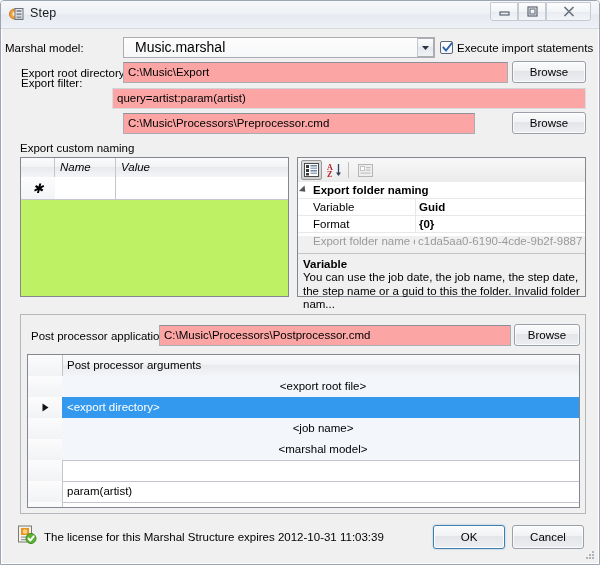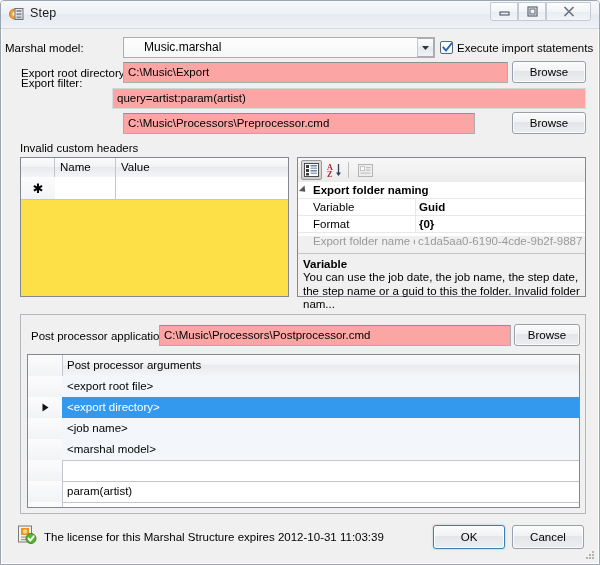--- a/index.html
+++ b/index.html
@@ -98,23 +98,23 @@
     border: 1px solid #3c7fb1;
     box-shadow: inset 0 0 0 1px #ffffff, 0 0 2px rgba(60,127,177,.5);
   }
 
   
   #combo {
     position: absolute;
     box-sizing: border-box;
     background: linear-gradient(to bottom, #fdfdfd 0%, #f6f7f8 100%);
     border: 1px solid #abadb3;
-    font-size: 12px;
+    font-size: 14px;
     line-height: 19px;
-    padding-left: 20px;
+    padding-left: 11px;
     overflow: hidden; white-space: nowrap;
   }
   #combo-arrow {
     position: absolute;
     width: 17px; height: 19px;
     box-sizing: border-box;
     background: linear-gradient(to bottom, #fafbfc 0%, #eff1f4 48%, #e4e7ec 50%, #f0f2f5 100%);
     border: 1px solid #abadb3;
     border-left: 1px solid #c5c8cd;
     display: flex; align-items: center; justify-content: center;
@@ -129,22 +129,23 @@
     border: 1px solid #5a6776;
     border-radius: 2px;
   }
   .cbox svg { position: absolute; left: 1px; top: 0px; }
 
   
   #hdr-grid {
     position: absolute;
     box-sizing: border-box;
     border: 1px solid #828790;
-    background: #fde047;
+    background: #bef264;
     overflow: hidden;
+    font-style: italic;
   }
   .gv-headrow {
     position: absolute; left: 0; top: 0; right: 0; height: 19px;
     background: linear-gradient(to bottom, #fbfbfc 0%, #f2f3f5 48%, #e9eaee 50%, #f4f5f7 100%);
     border-bottom: 1px solid #b9bcc2;
   }
   .gv-hcell {
     position: absolute; top: 0; height: 19px;
     line-height: 19px;
     font-size: 11.5px;
@@ -274,21 +275,21 @@
   }
   .ppr-cell {
     position: absolute; left: 34px; right: 0; top: 0; height: 100%;
     line-height: 21px;
     padding-left: 5px;
     box-sizing: border-box;
     font-size: 11.5px;
     white-space: nowrap; overflow: hidden;
   }
   .ppr.selected .ppr-cell { background: #3399ef; color: #ffffff; }
-  .ppr.alt .ppr-cell { background: #f3f7fb; }
+  .ppr.alt .ppr-cell { background: #f3f7fb; text-align: center; }
 
   
   #footer-text { position: absolute; white-space: nowrap; }
   #grip {
     position: absolute; right: 3px; bottom: 3px;
     width: 12px; height: 12px;
   }
 </style>
 </head>
 <body>
@@ -358,21 +359,21 @@
   </div>
 
   <span class="lbl" style="left:20px; top:113px;margin-top:48px;">Preprocessor:</span>
   <div class="tbox" style="left:122px; top:112px; width:352px; height:21px;">
     <span>C:\Music\Processors\Preprocessor.cmd</span>
   </div>
   <div class="btn" style="left:511px; top:111px; width:74px; height:22px;">
     <span>Browse</span>
   </div>
 
-  <span class="lbl" style="left:19px; top:141px;">Invalid custom headers</span>
+  <span class="lbl" style="left:19px; top:141px;">Export custom naming</span>
 
   <div id="hdr-grid" style="left:19px; top:156px; width:269px; height:140px;">
     <div class="gv-headrow">
       <div class="gv-hcell" style="left:0; width:34px;"></div>
       <div class="gv-hcell" style="left:34px; width:61px;">Name</div>
       <div class="gv-hcell" style="left:95px; right:0; border-right:none;">Value</div>
     </div>
     <div class="gv-newrow" style="top:19px; width:267px;">
       <div class="gv-rowhead" style="width:34px;">✱</div>
       <div class="gv-cell" style="left:34px; width:61px;"></div>

